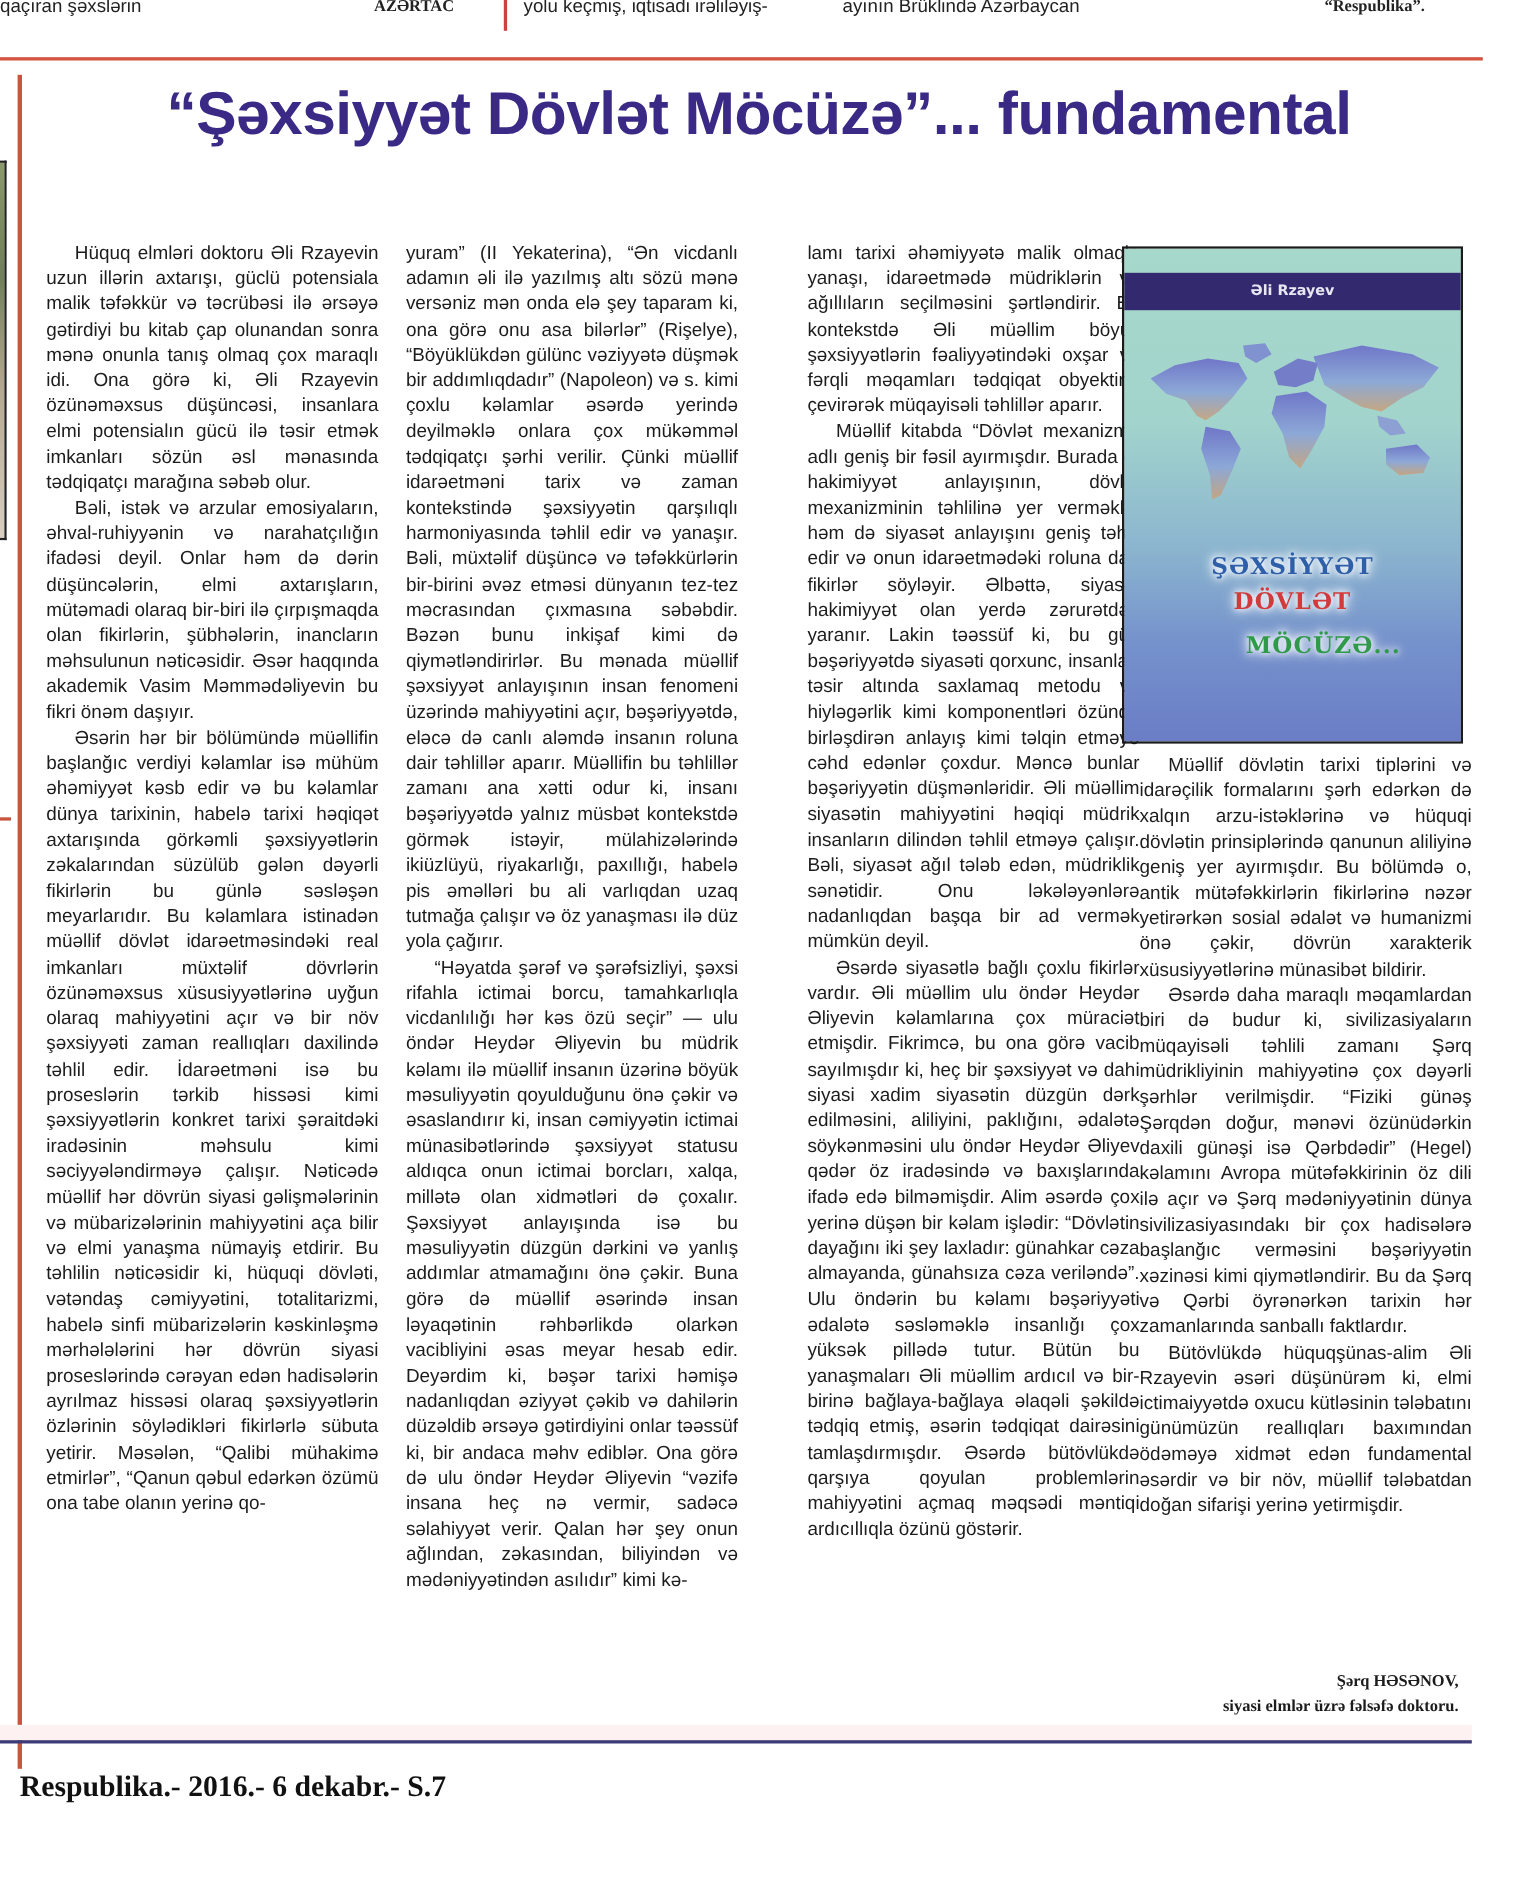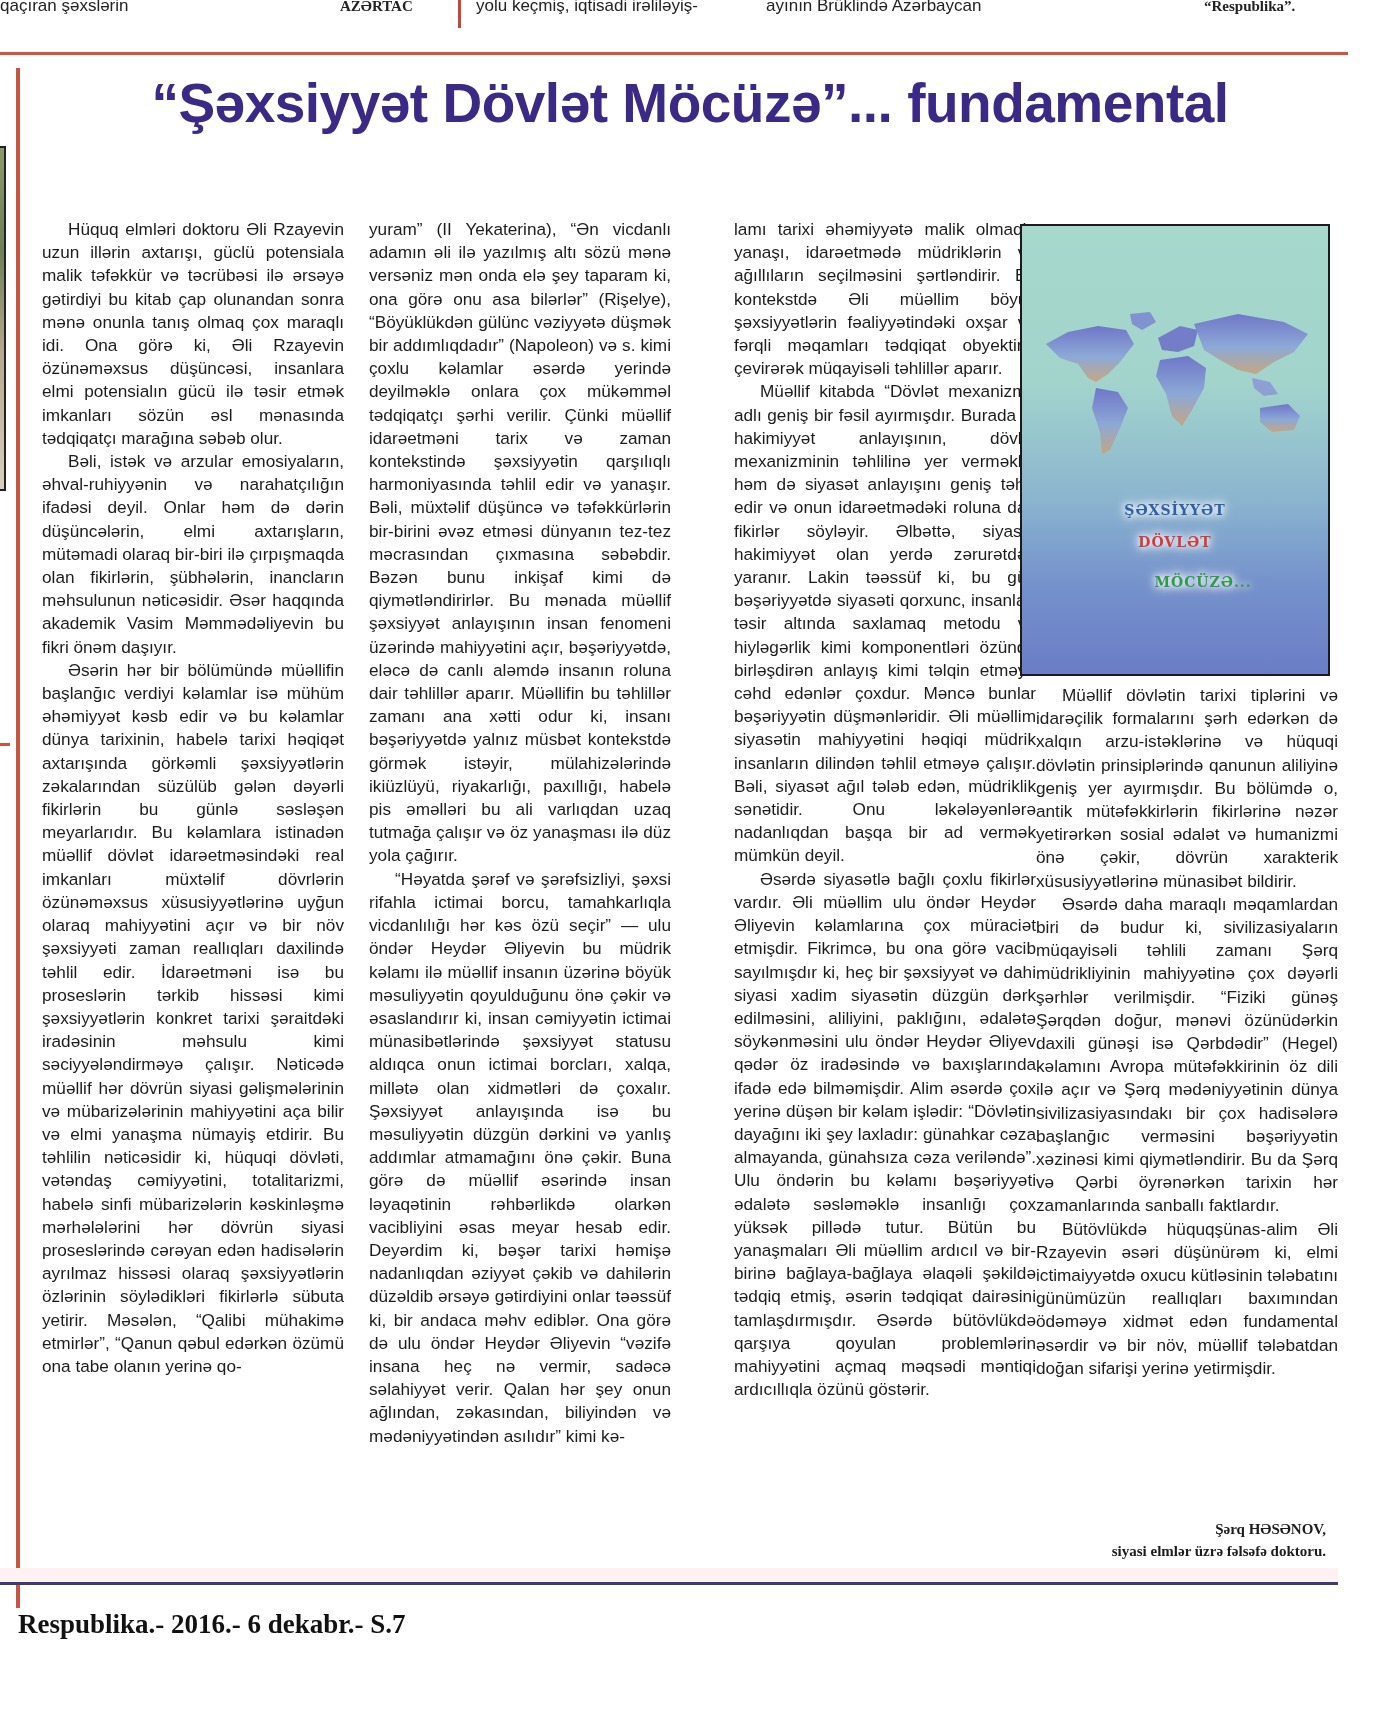--- a/index.html
+++ b/index.html
@@ -34,21 +34,21 @@
   .col3 { left: 696px; top: 218px; width: 302px; margin-left: 38px; }
   .col4 { left: 1024px; top: 684px; width: 302px; margin-left: 12px; }
 
   
   .book { position: absolute; left: 1020px; top: 224px; width: 310px; height: 452px; border: 2px solid #1b1b1b; overflow: hidden;
     background: linear-gradient(180deg, #a6d8cc 0%, #a2d4cc 35%, #8cb6cf 60%, #7592cc 80%, #6a7dc6 100%); }
   .book-band { position: absolute; left: 0; top: 22px; width: 100%; height: 34px; background: #33296f; color: #e8e6f2;
     font-family: "DejaVu Sans", sans-serif; font-size: 13px; font-weight: bold; text-align: center; line-height: 34px; }
   .book-map { position: absolute; left: 16px; top: 78px; width: 278px; height: 160px; }
   .book-title { position: absolute; left: 0; width: 100%; text-align: center; font-family: "DejaVu Serif", serif; font-weight: bold;
-    font-size: 14px; letter-spacing: 1px; text-shadow: 0 0 6px #ffffff, 0 0 10px #ffffff, 0 0 14px #eef4ff; }
+    font-size: 21px; letter-spacing: 1px; text-shadow: 0 0 6px #ffffff, 0 0 10px #ffffff, 0 0 14px #eef4ff; }
   .bt1 { top: 276px; color: #2e5fa8; padding-left: 0; }
   .bt2 { top: 308px; color: #d23b3b; }
   .bt3 { top: 348px; color: #2f9a4a; padding-left: 56px; }
 
   
   .byline { position: absolute; left: 1024px; top: 1518px; width: 302px; text-align: right; font-family: "Liberation Serif", serif;
     font-weight: bold; font-size: 15px; line-height: 22px; color: #1c1c1c; }
 
   .bottom-rule { position: absolute; left: 0; top: 1582px; width: 1338px; height: 3px; background: #3c3b78; }
   .bottom-pink { position: absolute; left: 0; top: 1568px; width: 1338px; height: 14px; background: #fdf1f1; }
@@ -87,20 +87,21 @@
   <p>“Həyatda şərəf və şərəfsizliyi, şəxsi rifahla ictimai borcu, tamahkarlıqla vicdanlılığı hər kəs özü seçir” — ulu öndər Heydər Əliyevin bu müdrik kəlamı ilə müəllif insanın üzərinə böyük məsuliyyətin qoyulduğunu önə çəkir və əsaslandırır ki, insan cəmiyyətin ictimai münasibətlərində şəxsiyyət statusu aldıqca onun ictimai borcları, xalqa, millətə olan xidmətləri də çoxalır. Şəxsiyyət anlayışında isə bu məsuliyyətin düzgün dərkini və yanlış addımlar atmamağını önə çəkir. Buna görə də müəllif əsərində insan ləyaqətinin rəhbərlikdə olarkən vacibliyini əsas meyar hesab edir. Deyərdim ki, bəşər tarixi həmişə nadanlıqdan əziyyət çəkib və dahilərin düzəldib ərsəyə gətirdiyini onlar təəssüf ki, bir andaca məhv ediblər. Ona görə də ulu öndər Heydər Əliyevin “vəzifə insana heç nə vermir, sadəcə səlahiyyət verir. Qalan hər şey onun ağlından, zəkasından, biliyindən və mədəniyyətindən asılıdır” kimi kə-</p>
 </div>
 
 <div class="col col3">
   <p class="cont">lamı tarixi əhəmiyyətə malik olmaqla yanaşı, idarəetmədə müdriklərin və ağıllıların seçilməsini şərtləndirir. Bu kontekstdə Əli müəllim böyük şəxsiyyətlərin fəaliyyətindəki oxşar və fərqli məqamları tədqiqat obyektinə çevirərək müqayisəli təhlillər aparır.</p>
   <p>Müəllif kitabda “Dövlət mexanizmi” adlı geniş bir fəsil ayırmışdır. Burada o, hakimiyyət anlayışının, dövlət mexanizminin təhlilinə yer verməklə, həm də siyasət anlayışını geniş təhlil edir və onun idarəetmədəki roluna dair fikirlər söyləyir. Əlbəttə, siyasət hakimiyyət olan yerdə zərurətdən yaranır. Lakin təəssüf ki, bu gün bəşəriyyətdə siyasəti qorxunc, insanları təsir altında saxlamaq metodu və hiyləgərlik kimi komponentləri özündə birləşdirən anlayış kimi təlqin etməyə cəhd edənlər çoxdur. Məncə bunlar bəşəriyyətin düşmənləridir. Əli müəllim siyasətin mahiyyətini həqiqi müdrik insanların dilindən təhlil etməyə çalışır. Bəli, siyasət ağıl tələb edən, müdriklik sənətidir. Onu ləkələyənlərə nadanlıqdan başqa bir ad vermək mümkün deyil.</p>
   <p>Əsərdə siyasətlə bağlı çoxlu fikirlər vardır. Əli müəllim ulu öndər Heydər Əliyevin kəlamlarına çox müraciət etmişdir. Fikrimcə, bu ona görə vacib sayılmışdır ki, heç bir şəxsiyyət və dahi siyasi xadim siyasətin düzgün dərk edilməsini, aliliyini, paklığını, ədalətə söykənməsini ulu öndər Heydər Əliyev qədər öz iradəsində və baxışlarında ifadə edə bilməmişdir. Alim əsərdə çox yerinə düşən bir kəlam işlədir: “Dövlətin dayağını iki şey laxladır: günahkar cəza almayanda, günahsıza cəza veriləndə”. Ulu öndərin bu kəlamı bəşəriyyəti ədalətə səsləməklə insanlığı çox yüksək pillədə tutur. Bütün bu yanaşmaları Əli müəllim ardıcıl və bir-birinə bağlaya-bağlaya əlaqəli şəkildə tədqiq etmiş, əsərin tədqiqat dairəsini tamlaşdırmışdır. Əsərdə bütövlükdə qarşıya qoyulan problemlərin mahiyyətini açmaq məqsədi məntiqi ardıcıllıqla özünü göstərir.</p>
 </div>
 
 <div class="book">
+  <div class="book-band">Əli Rzayev</div>
   <svg class="book-map" viewBox="0 0 278 160">
     <defs>
       <linearGradient id="landG" x1="0" y1="0" x2="0" y2="1">
         <stop offset="0" stop-color="#6a6cc8"></stop>
         <stop offset="0.55" stop-color="#8aa4d8"></stop>
         <stop offset="1" stop-color="#c9a27a"></stop>
       </linearGradient>
     </defs>
     <path d="M8,40 L30,28 L60,22 L88,26 L96,40 L82,58 L70,70 L58,78 L50,74 L40,60 L22,54 Z" fill="url(#landG)" opacity="0.9"></path>
     <path d="M92,10 L112,8 L118,18 L104,26 L94,20 Z" fill="#7a86cf" opacity="0.85"></path>

